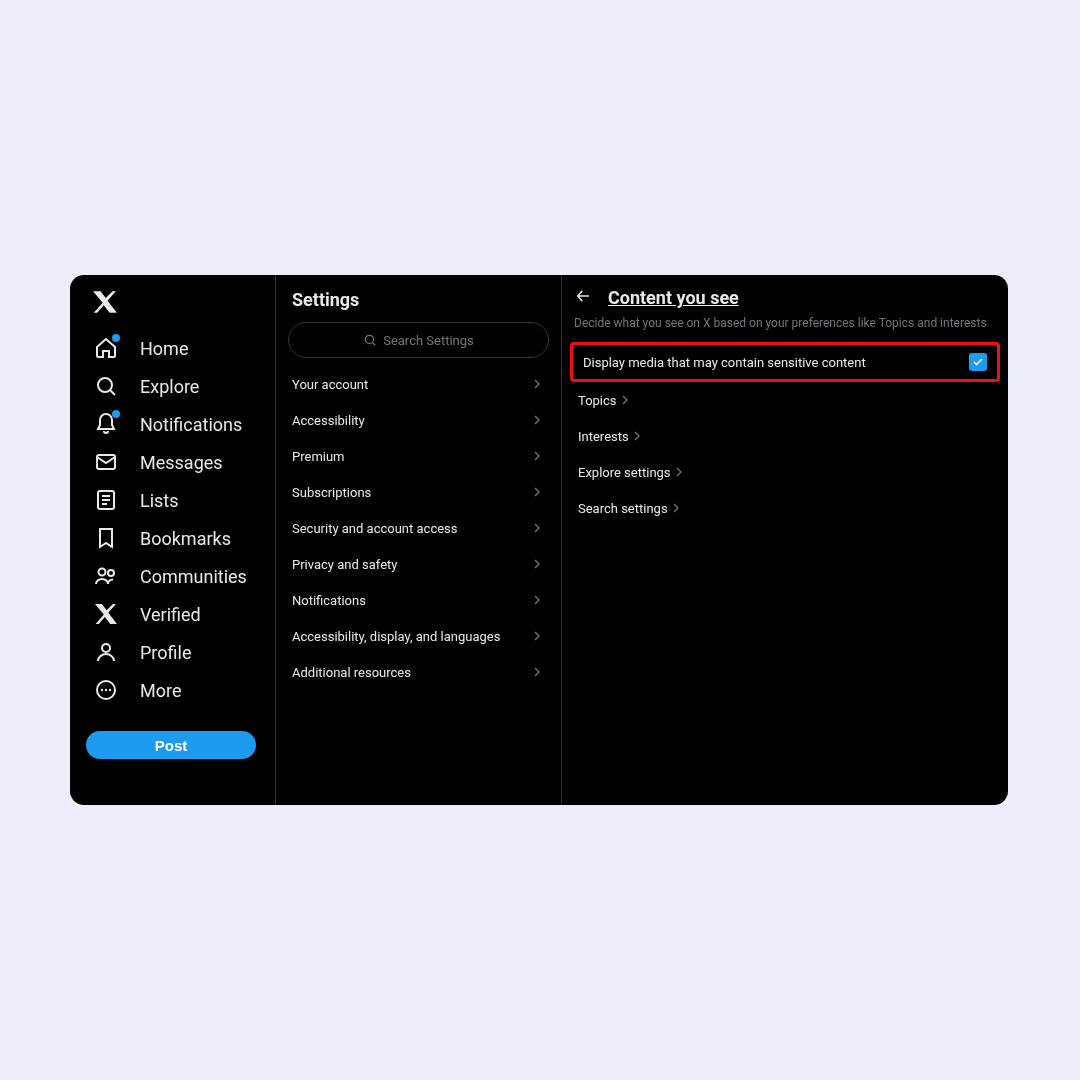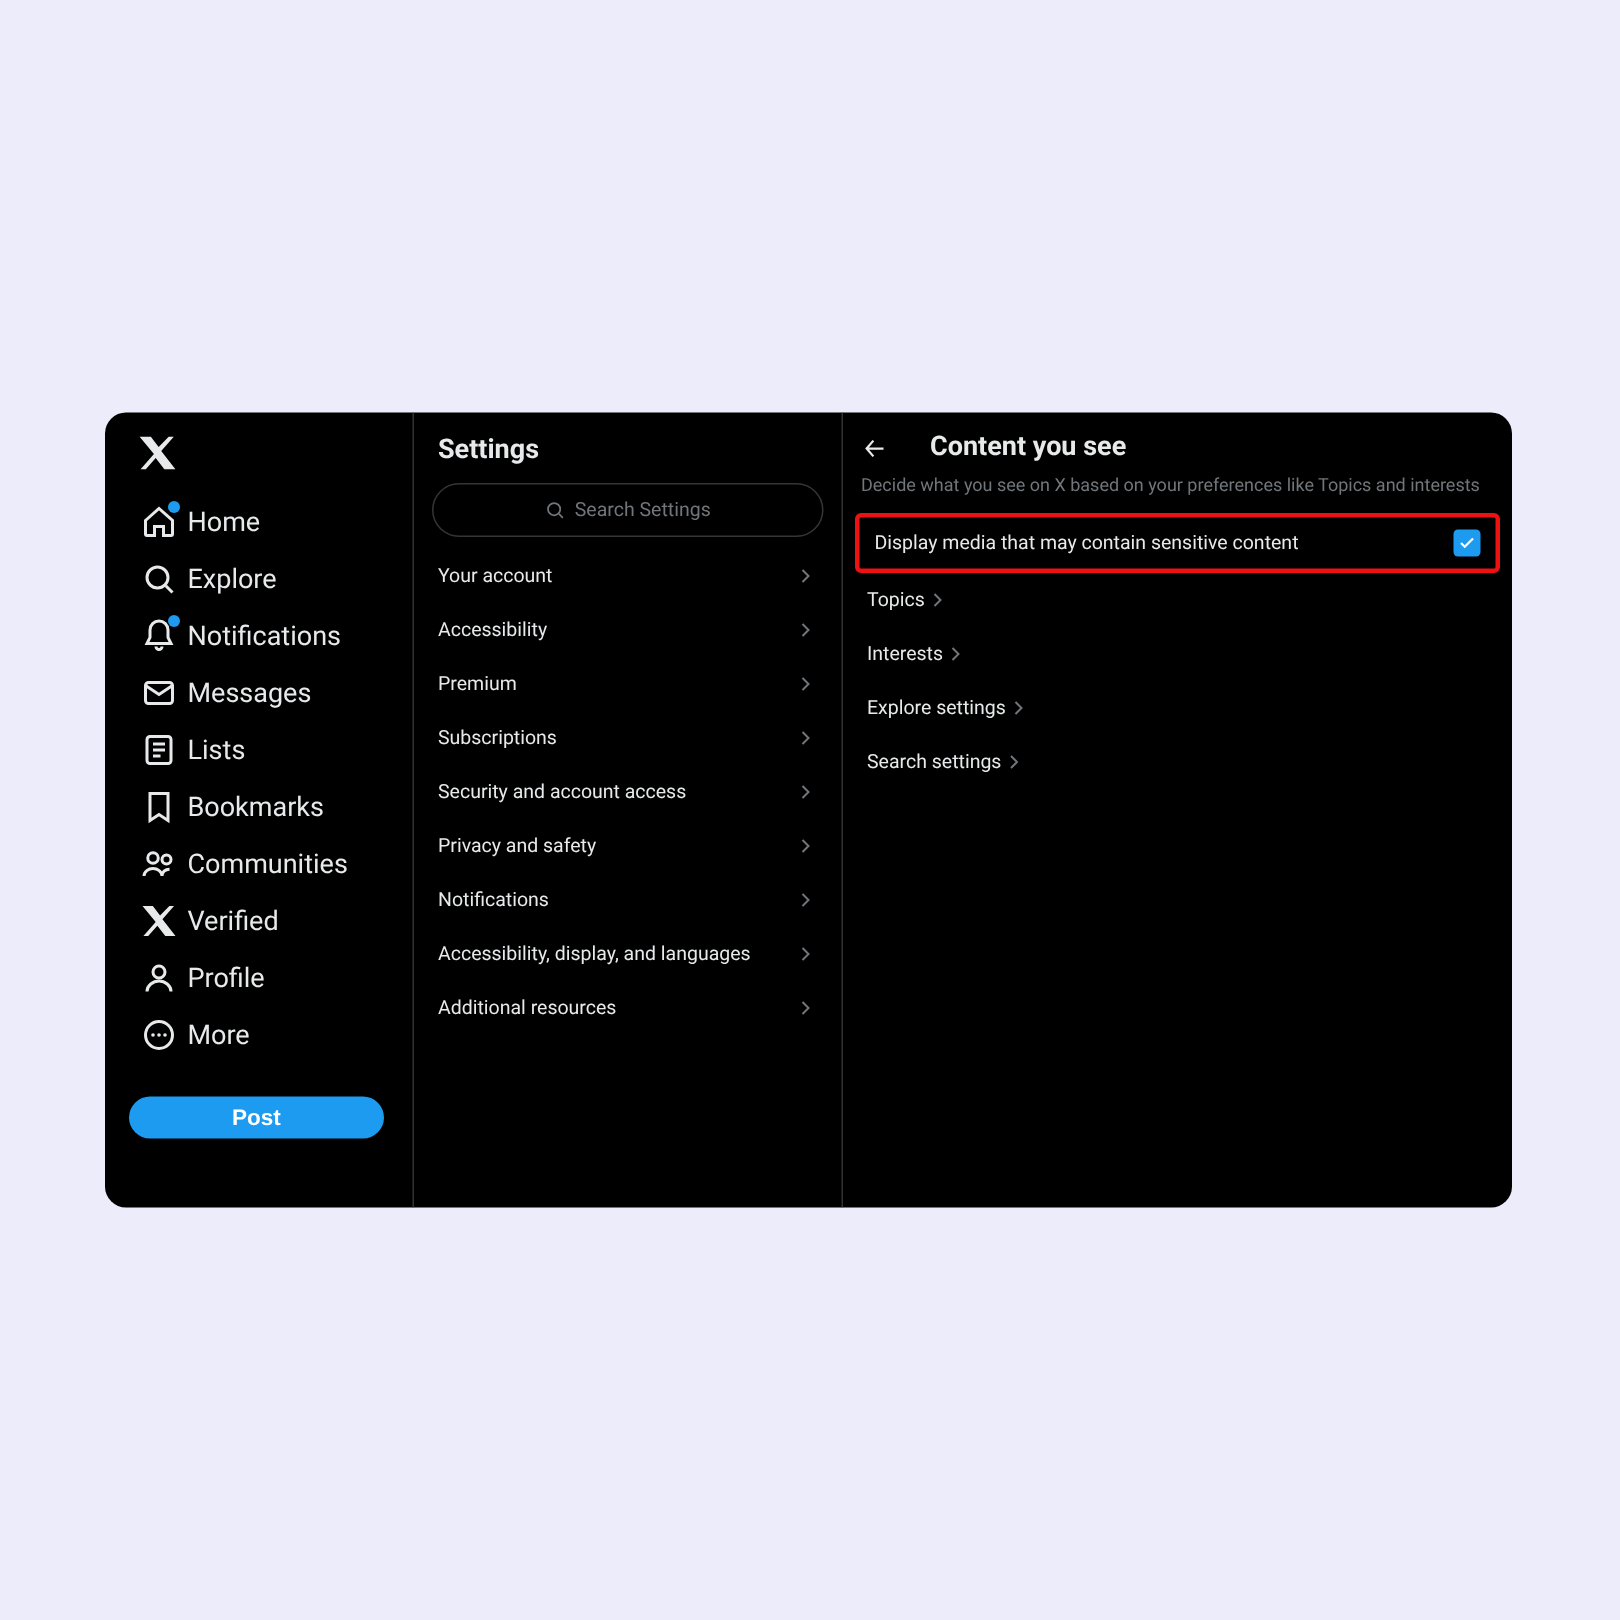--- a/index.html
+++ b/index.html
@@ -21,21 +21,21 @@
   
   .nav {
     width:205px;
     padding:10px 6px 10px 16px;
     display:flex;
     flex-direction:column;
   }
   .logo { width:26px; height:26px; margin:4px 0 14px 6px; }
   .nav-item {
     display:flex; align-items:center;
-    gap:7px;
+    gap:22px;
     padding:7px 8px;
     font-size:18px; font-weight:400;
     cursor:pointer;
     color:#e7e9ea;
   }
   .nav-item .icon { width:24px; height:24px; position:relative; flex-shrink:0; }
   .nav-item svg { width:24px; height:24px; }
   .badge-dot {
     position:absolute; top:-2px; right:-2px;
     width:8px; height:8px; border-radius:50%;
@@ -73,22 +73,23 @@
     display:flex; align-items:center; justify-content:space-between;
     padding:10px 16px;
     font-size:13px; color:#e7e9ea;
     cursor:pointer;
     gap:19px;
   }
   .chev { width:16px; height:16px; color:#71767b; }
   
   .content { flex:1; padding:4px 0 0 0; }
   .content-head {
-    display:flex; align-items:flex-end; gap:28px;
+    display:flex; align-items:flex-start; gap:16px;
     padding:8px 12px 4px 12px;
+    text-decoration:underline;
   }
   .content-head h2 { font-size:18px; font-weight:700; }
   .back { width:18px; height:18px; cursor:pointer; color:#e7e9ea; }
   .subtitle {
     padding:4px 12px 12px 12px;
     font-size:12px; color:#71767b;
   }
   .highlight-row {
     margin:0 8px;
     border:3px solid #e11;

